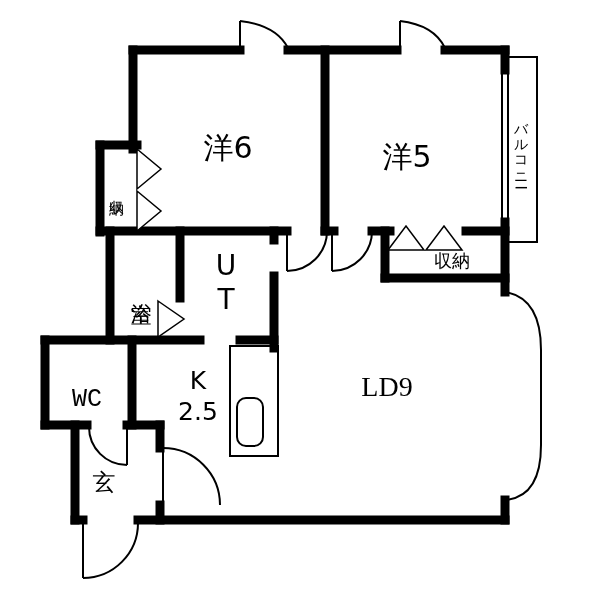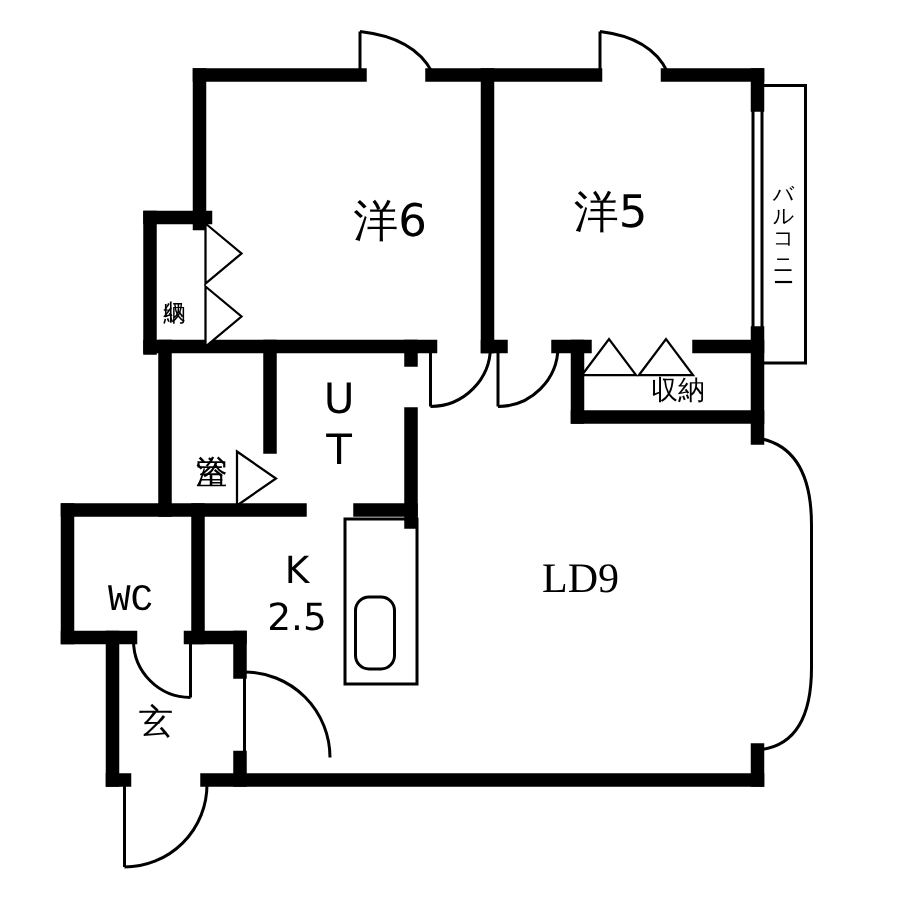--- a/index.html
+++ b/index.html
@@ -127,23 +127,23 @@
       <path class="fold" d="M 426,250 L 444,226 L 462,250 Z"></path>
     </g>
 
     <g>
       <rect class="thin" x="230" y="346" width="48" height="110" fill="#ffffff"></rect>
       <rect class="thin" x="237" y="398" width="26" height="48" rx="9" fill="#ffffff"></rect>
     </g>
 
   </svg>
 
-  <div class="label" style="left:228px;top:148px;font-size:30px;margin-left:32px;">洋6</div>
+  <div class="label" style="left:228px;top:148px;font-size:30px;">洋6</div>
 
-  <div class="label" style="left:407px;top:142px;font-size:30px;">洋5</div>
+  <div class="label" style="left:407px;top:157px;font-size:30px;">洋5</div>
 
   <div class="label vtext" style="left:521px;top:147px;font-size:14px;">バルコニー</div>
 
   <div class="label vtext" style="left:116px;top:189px;font-size:15px;">収納</div>
 
   <div class="label vtext" style="left:141px;top:287px;font-size:21px;">浴室</div>
 
   <div class="label vtext" style="left:226px;top:283px;font-size:28px;">UT</div>
 
   <div class="label" style="left:452px;top:261px;font-size:18px;">収納</div>

